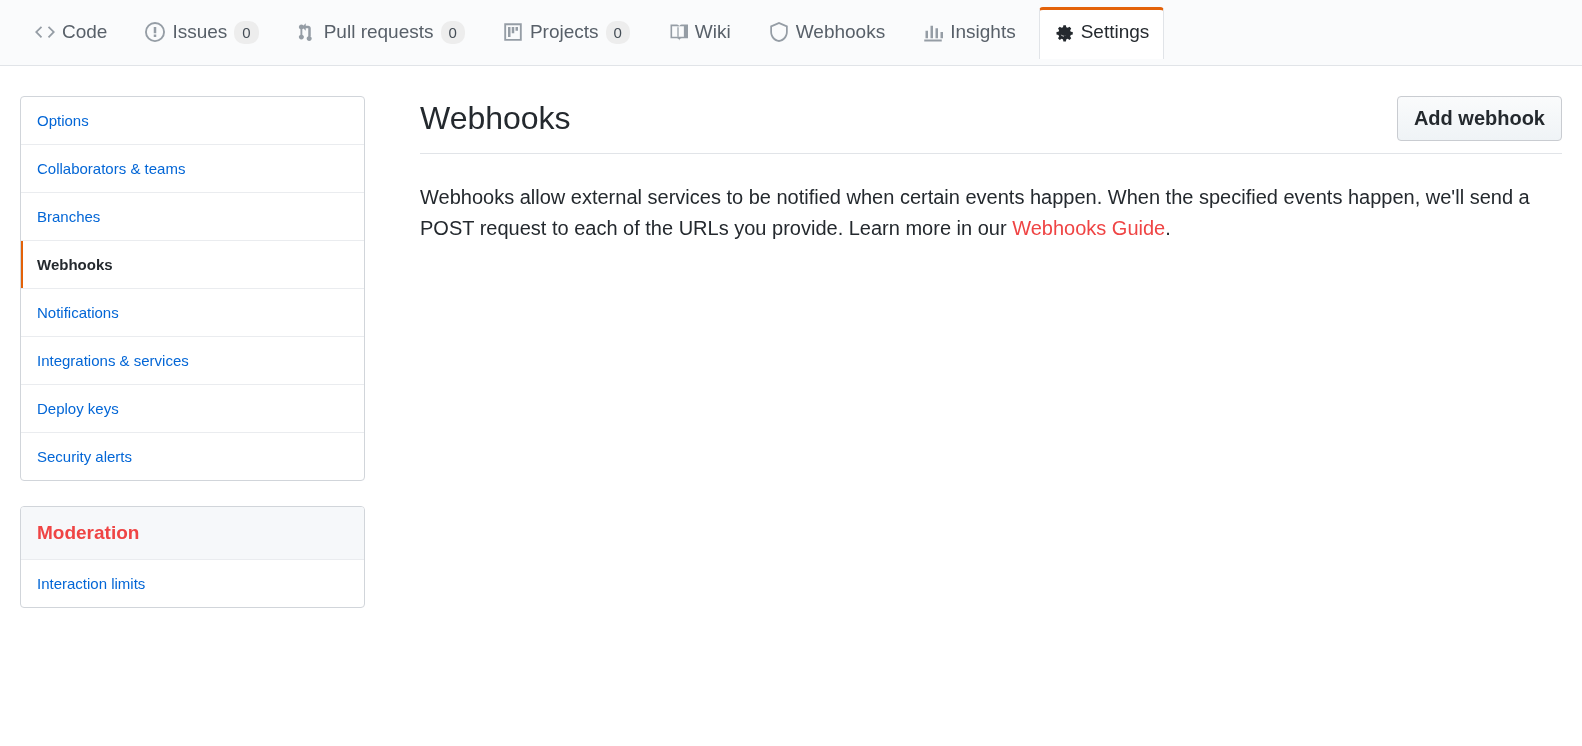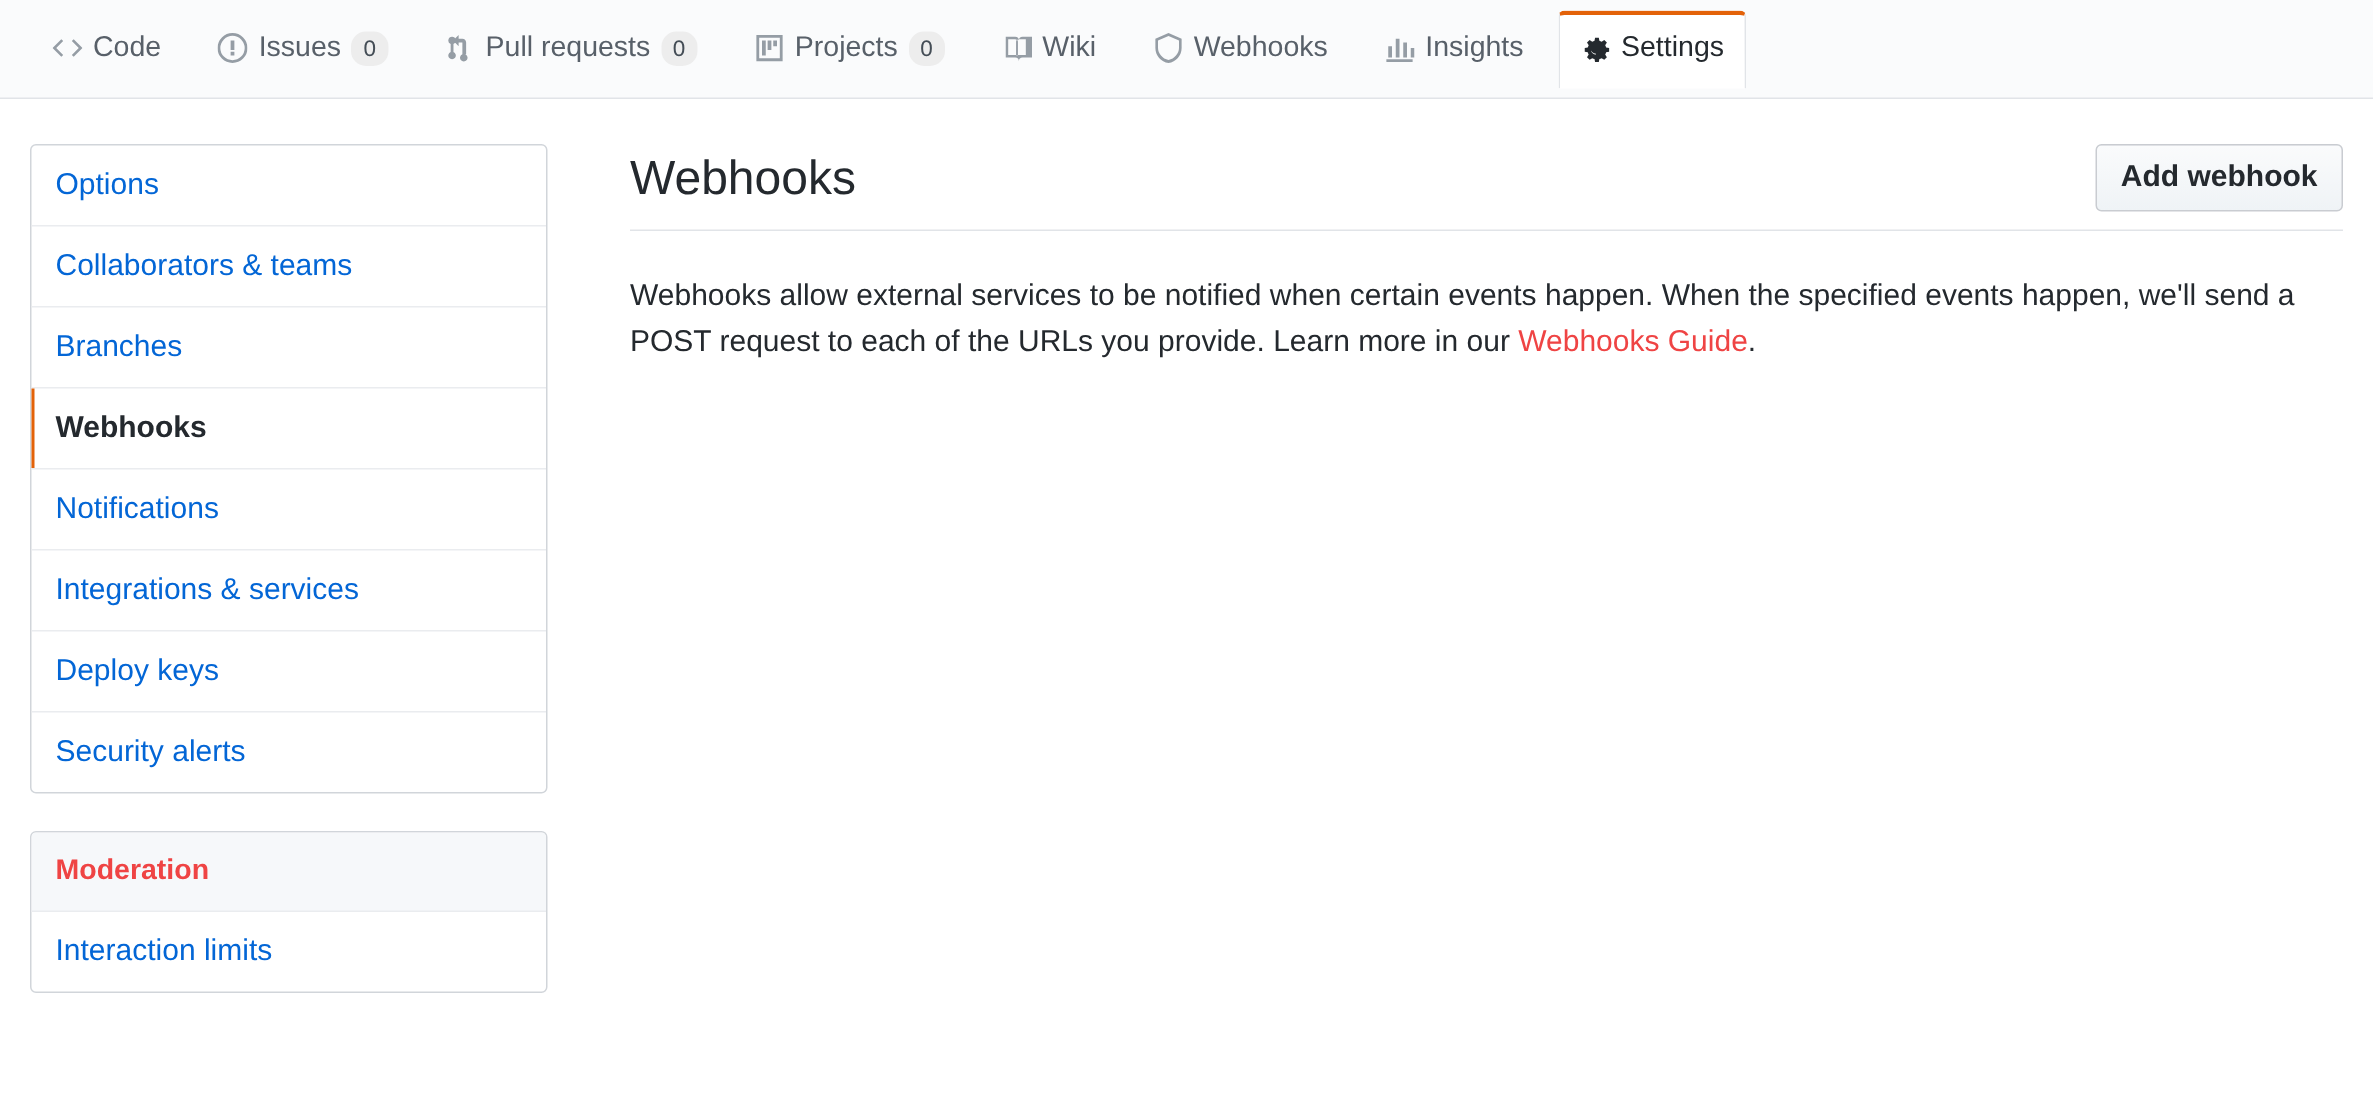--- a/index.html
+++ b/index.html
@@ -59,21 +59,21 @@
     .sidebar { width:345px; flex-shrink:0; }
     .menu {
       border:1px solid #d1d5da;
       border-radius:4px;
       margin-bottom:25px;
       overflow:hidden;
     }
     .menu-item {
       display:block;
       padding:15px 16px;
-      font-size:20px;
+      font-size:15px;
       color:#0366d6;
       border-bottom:1px solid #eaecef;
       cursor:pointer;
       position:relative;
     }
     .menu-item:last-child { border-bottom:none; }
     .menu-item.selected {
       color:#24292e;
       font-weight:600;
       cursor:default;

